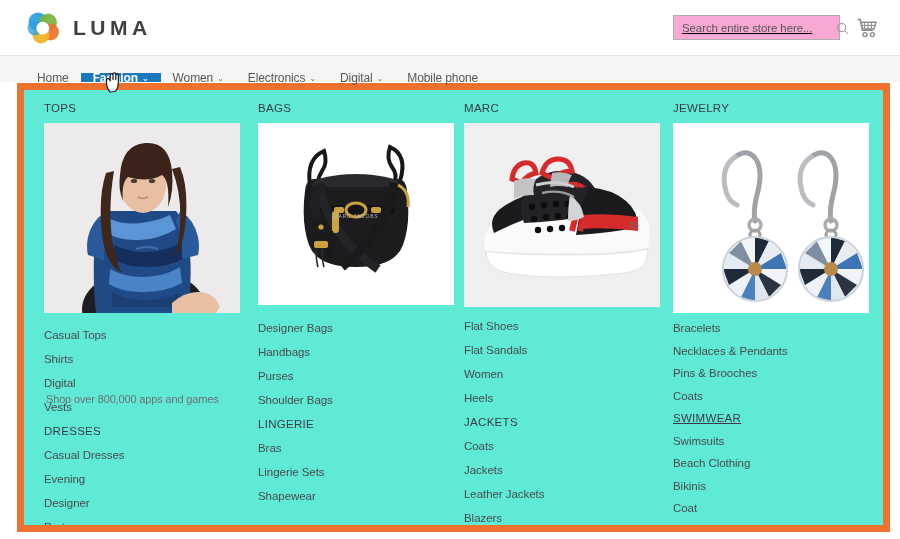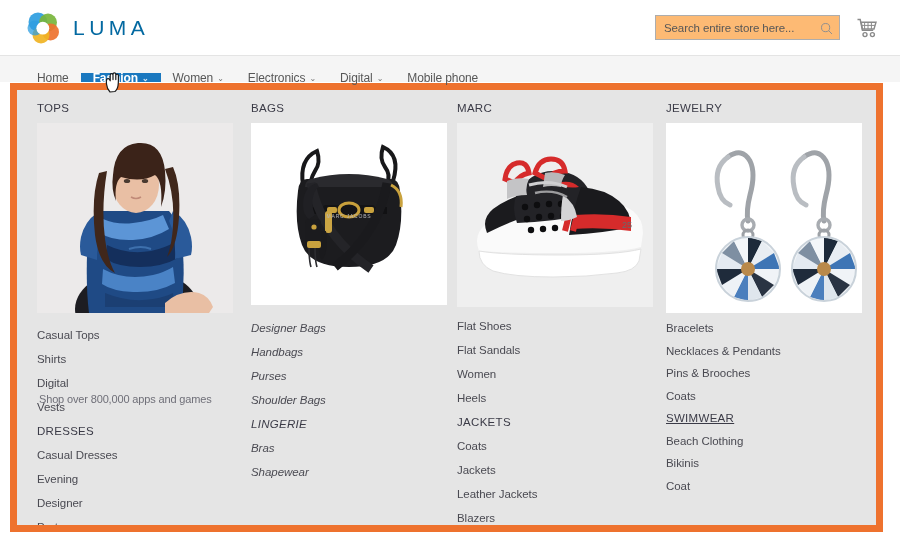--- a/index.html
+++ b/index.html
@@ -33,40 +33,41 @@
   .logo-mark {
     position: relative;
     width: 34px;
     height: 34px;
   }
   .logo-mark svg { display: block; }
 
   .logo-text {
     font-size: 21px;
     letter-spacing: 4.5px;
-    color: #0369a1;
-    font-weight: 400;
+    color: #404040;
+    font-weight: 700;
   }
 
   .header-right {
     margin-left: auto;
     display: flex;
     align-items: center;
     gap: 16px;
   }
 
   .search-box {
-    width: 185px;
+    width: 167px;
     height: 25px;
     border: 1px solid #adadad;
-    background: #fdba74;
+    background: #f9a8d4;
     display: flex;
     align-items: center;
     padding: 0 6px 0 8px;
     position: relative;
+    text-decoration: underline;
   }
   .search-box input {
     border: none;
     outline: none;
     flex: 1;
     font-size: 11.5px;
     font-family: "Liberation Sans", sans-serif;
     color: #575757;
     background: transparent;
     letter-spacing: -0.1px;
@@ -110,26 +111,26 @@
     display: inline-block;
     font-size: 8px;
     line-height: 1;
     transform: translateY(1px);
     opacity: 0.85;
   }
 
   
   .megamenu {
     position: absolute;
-    left: 10px;
+    left: 17px;
     top: 83px;
     width: 873px;
     height: 449px;
     border: 7px solid #ee722e;
-    background: #e5e5e5;
+    background: #5eead4;
     z-index: 3;
   }
 
   .menu-inner {
     display: flex;
     width: 100%;
     height: 100%;
     padding: 12px 0 0 0;
     overflow: hidden;
   }
@@ -169,21 +170,21 @@
   .link-list li {
     font-size: 11.5px;
     color: #4a4a52;
     line-height: 1;
     cursor: pointer;
     letter-spacing: -0.05px;
   }
 
   
   .col-tops .link-list li    { margin-bottom: 12.5px; }
-  .col-bags .link-list li    { margin-bottom: 12.5px; font-style: italic; }
+  .col-bags .link-list li    { margin-bottom: 12.5px; }
   .col-shoes .link-list li   { margin-bottom: 12.5px; }
   .col-jewelry .link-list li { margin-bottom: 11px; }
 
   .link-list li.group-head {
     margin-top: 10px;
     color: #3b3b47;
     letter-spacing: 0.3px;
   }
   .col-jewelry .link-list li.group-head { margin-top: 8px; text-decoration: underline; }
 
@@ -359,20 +360,21 @@
         </svg>
       </div>
 
       <ul class="link-list">
         <li>Designer Bags</li>
         <li>Handbags</li>
         <li>Purses</li>
         <li>Shoulder Bags</li>
         <li class="group-head">LINGERIE</li>
         <li>Bras</li>
+        <li>Lingerie Sets</li>
         <li>Shapewear</li>
       </ul>
     </div>
 
     <div class="menu-col col-shoes">
       <div class="col-title">MARC</div>
 
       <div class="col-img">
         <svg viewBox="0 0 196 184" preserveAspectRatio="xMidYMid meet">
           <rect width="196" height="184" fill="#efefef"></rect>
@@ -479,20 +481,21 @@
           </g>
         </svg>
       </div>
 
       <ul class="link-list">
         <li>Bracelets</li>
         <li>Necklaces &amp; Pendants</li>
         <li>Pins &amp; Brooches</li>
         <li>Coats</li>
         <li class="group-head">SWIMWEAR</li>
+        <li>Swimsuits</li>
         <li>Beach Clothing</li>
         <li>Bikinis</li>
         <li>Coat</li>
       </ul>
     </div>
 
   </div>
 </div>
 
 <div class="cursor">

